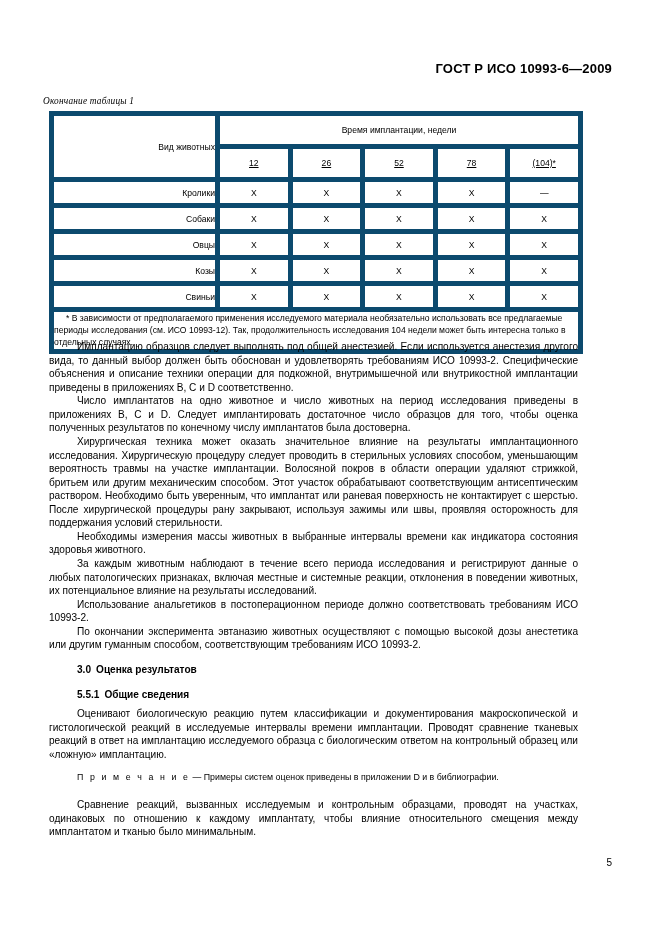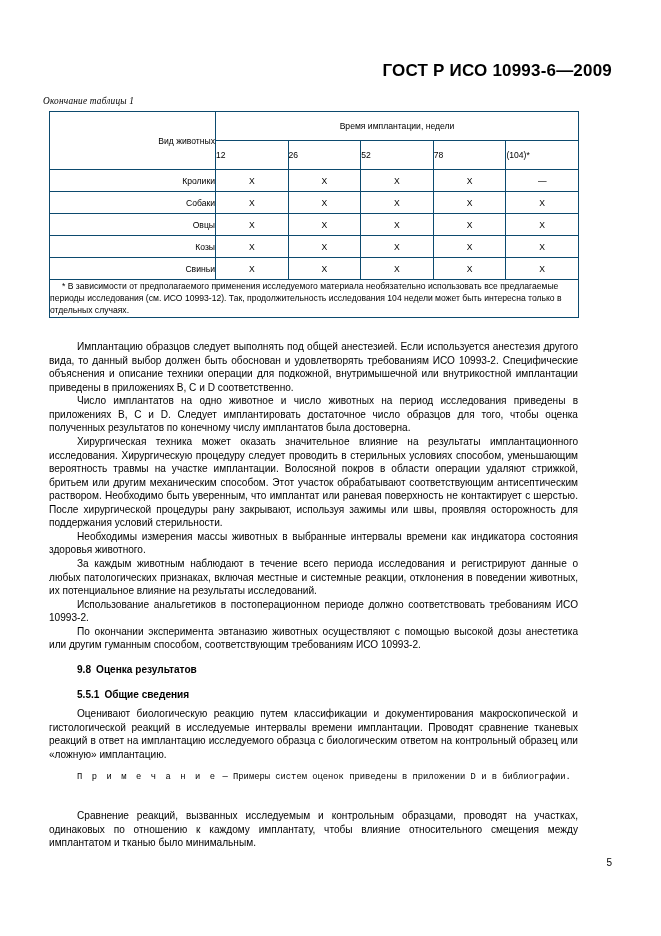--- a/index.html
+++ b/index.html
@@ -23,21 +23,21 @@
     height: 936px;
   }
 
   
   .doc-header {
     position: absolute;
     left: 0;
     top: 61px;
     width: 612px;
     text-align: right;
-    font-size: 17px;
+    font-size: 13px;
     font-weight: bold;
     letter-spacing: 0.2px;
   }
 
   
   .table-caption {
     position: absolute;
     left: 43px;
     top: 96px;
     font-size: 9.3px;
@@ -52,40 +52,41 @@
     left: 49px;
     top: 111px;
     width: 529px;
   }
   table.data {
     border-collapse: collapse;
     width: 529px;
     table-layout: fixed;
   }
   table.data td, table.data th {
-    border: 1px solid #0c4a6e;
+    border: 5px solid #0c4a6e;
     font-weight: normal;
     font-size: 8.6px;
     padding: 0;
     vertical-align: middle;
   }
   .col-species { width: 166px; }
   .col-period  { width: 72.6px; }
 
   .th-species {
     text-align: right;
     height: 56px;
   }
   .th-group {
     text-align: center;
     height: 28px;
   }
   .th-week {
-    text-align: left;
+    text-align: center;
     height: 28px;
+    text-decoration: underline;
   }
   .row-sep-top td, .row-sep-top th { border-top-width: 2px; }
 
   td.species-name {
     height: 21px;
     text-align: right;
     padding-left: 13px;
   }
   td.mark {
     height: 21px;
@@ -119,26 +120,25 @@
   h3.sec .num { margin-right: 5px; }
   h3.sec.sub { margin-top: 11px; }
   p.para {
     margin: 0;
     padding: 0;
     text-indent: 28px;
     text-align: justify;
     text-justify: inter-word;
   }
   p.note {
-    margin: 11px 0 16px 0;
+    margin: 11px 0 5px 0;
     padding: 0;
     text-indent: 28px;
     font-size: 8.8px;
     text-align: left;
-    font-family: Liberation Mono, monospace;
   }
   p.note .nlabel { letter-spacing: 2.1px; }
   .gap-s { height: 9px; }
 
   
   .folio {
     position: absolute;
     left: 0;
     top: 857px;
     width: 612px;
@@ -233,21 +233,21 @@
 
     <p class="para">Имплантацию образцов следует выполнять под общей анестезией. Если используется анестезия другого вида, то данный выбор должен быть обоснован и удовлетворять требованиям ИСО 10993-2. Специфические объяснения и описание техники операции для подкожной, внутримышечной или внутрикостной имплантации приведены в приложениях В, С и D соответственно.</p>
     <p class="para">Число имплантатов на одно животное и число животных на период исследования приведены в приложениях В, С и D. Следует имплантировать достаточное число образцов для того, чтобы оценка полученных результатов по конечному числу имплантатов была достоверна.</p>
     <p class="para">Хирургическая техника может оказать значительное влияние на результаты имплантационного исследования. Хирургическую процедуру следует проводить в стерильных условиях способом, уменьшающим вероятность травмы на участке имплантации. Волосяной покров в области операции удаляют стрижкой, бритьем или другим механическим способом. Этот участок обрабатывают соответствующим антисептическим раствором. Необходимо быть уверенным, что имплантат или раневая поверхность не контактирует с шерстью. После хирургической процедуры рану закрывают, используя зажимы или швы, проявляя осторожность для поддержания условий стерильности.</p>
     <p class="para">Необходимы измерения массы животных в выбранные интервалы времени как индикатора состояния здоровья животного.</p>
     <p class="para">За каждым животным наблюдают в течение всего периода исследования и регистрируют данные о любых патологических признаках, включая местные и системные реакции, отклонения в поведении животных, их потенциальное влияние на результаты исследований.</p>
     <p class="para">Использование анальгетиков в постоперационном периоде должно соответствовать требованиям ИСО 10993-2.</p>
     <p class="para">По окончании эксперимента эвтаназию животных осуществляют с помощью высокой дозы анестетика или другим гуманным способом, соответствующим требованиям ИСО 10993-2.</p>
 
     <h3 class="sec sub">
-      <span class="num">9.8</span><span>Оценка результатов</span>
+      <span class="num">3.0</span><span>Оценка результатов</span>
     </h3>
 
     <h3 class="sec sub">
       <span class="num">5.5.1</span><span>Общие сведения</span>
     </h3>
 
     <p class="para">Оценивают биологическую реакцию путем классификации и документирования макроскопической и гистологической реакций в исследуемые интервалы времени имплантации. Проводят сравнение тканевых реакций в ответ на имплантацию исследуемого образца с биологическим ответом на контрольный образец или «ложную» имплантацию.</p>
 
     <p class="note"><span class="nlabel">П р и м е ч а н и е</span><span> — Примеры систем оценок приведены в приложении D и в библиографии.</span></p>
 

